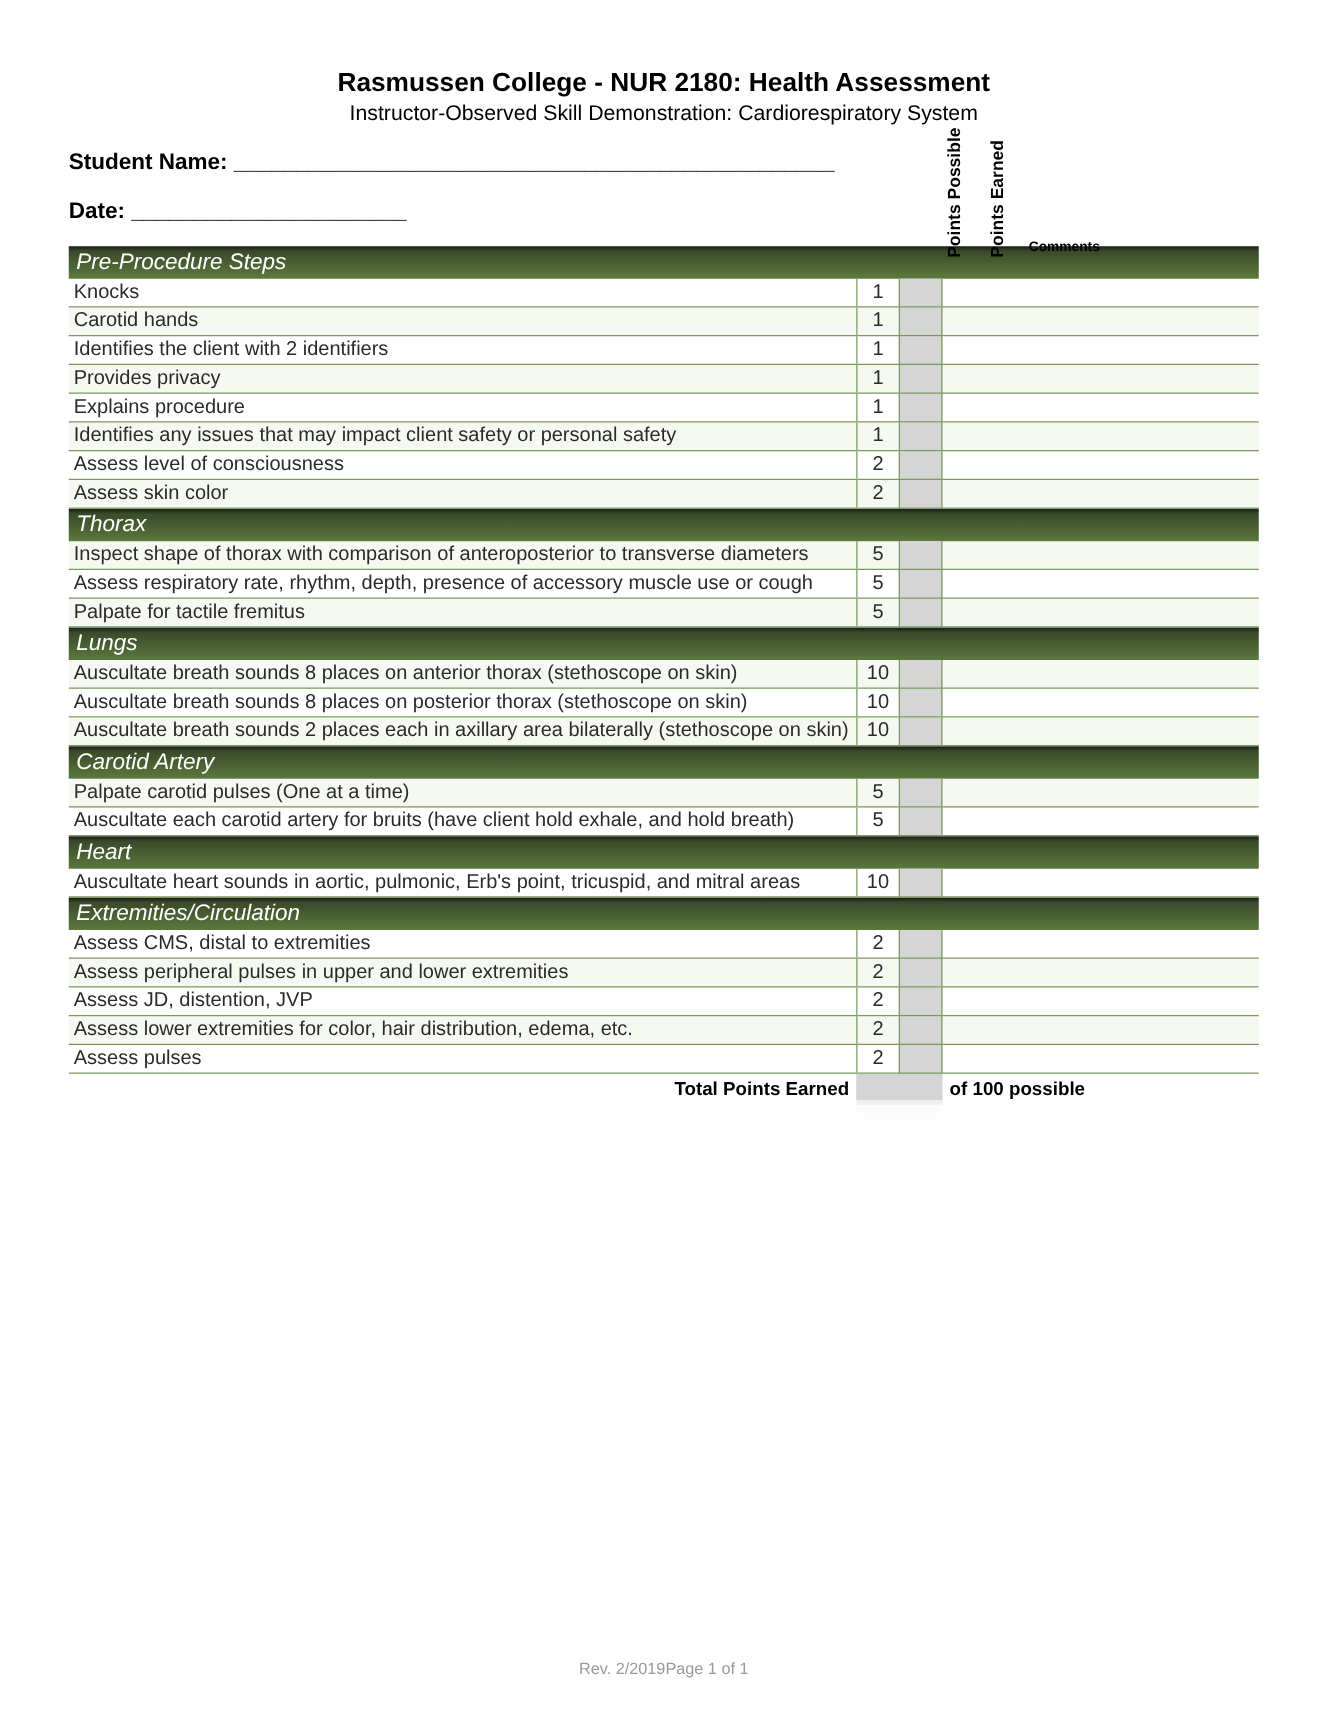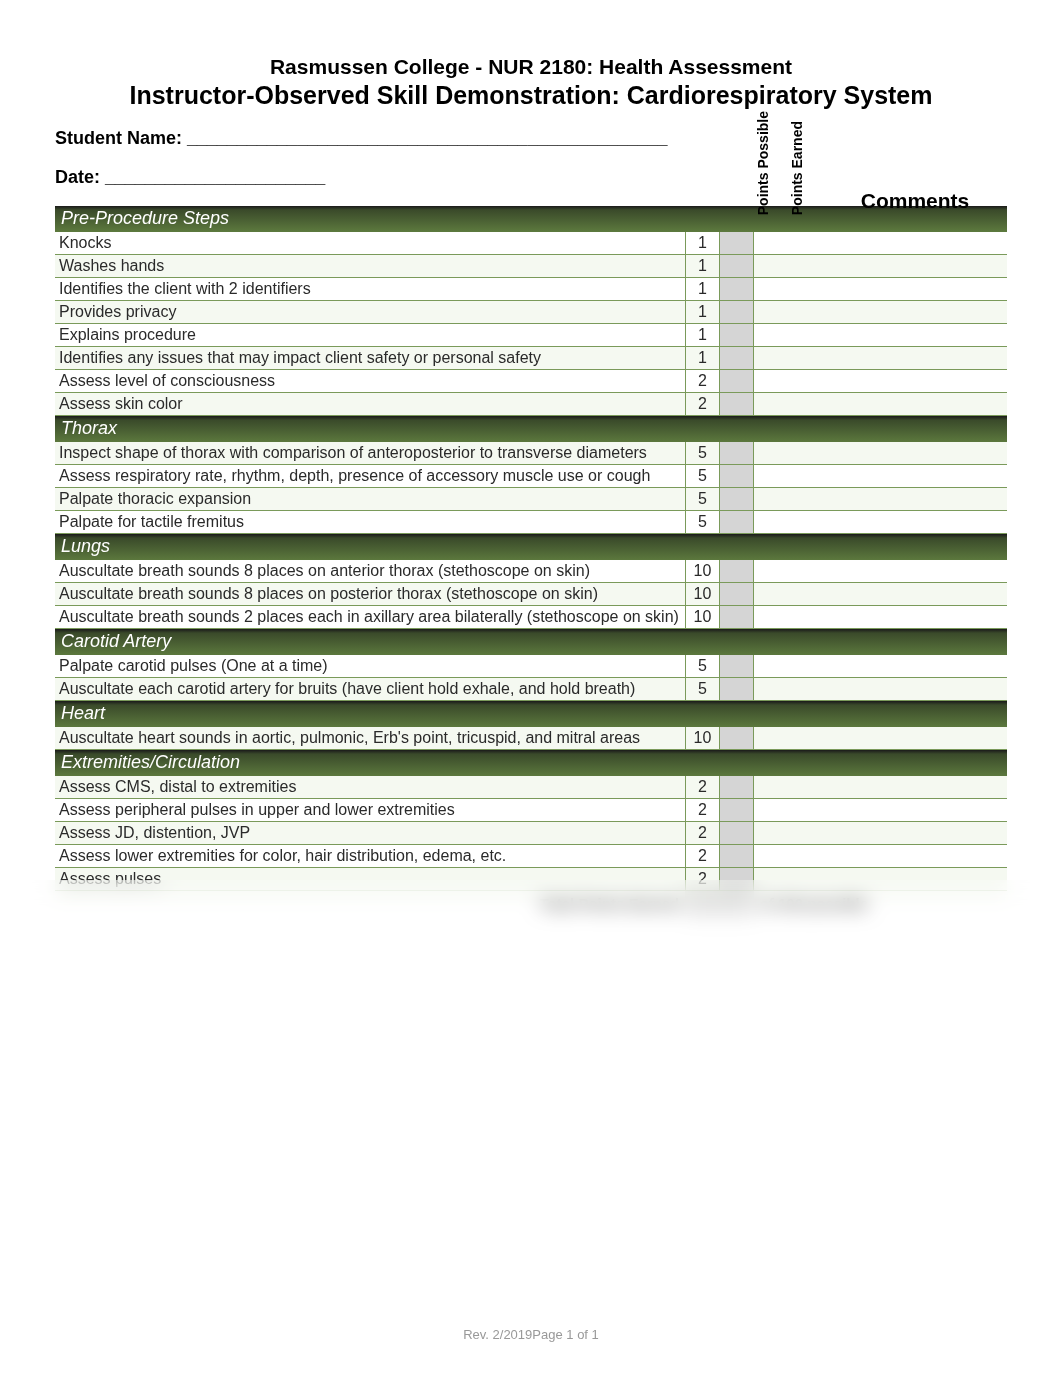--- a/index.html
+++ b/index.html
@@ -22,22 +22,22 @@
       text-align: center;
       margin-bottom: 18px;
     }
     .header-line1 {
       font-size: 21px;
       font-weight: bold;
       color: #000;
       margin-bottom: 2px;
     }
     .header-line2 {
-      font-size: 25px;
-      font-weight: bold;
+      font-size: 17px;
+      font-weight: normal;
       color: #000;
     }
     .form-fields {
       margin-bottom: 8px;
     }
     .form-line {
       font-size: 18px;
       font-weight: bold;
       margin-bottom: 18px;
     }
@@ -58,24 +58,24 @@
       font-weight: bold;
       text-align: left;
     }
     .vert-label.possible {
       width: 34px;
     }
     .vert-label.earned {
       width: 34px;
     }
     .comments-label {
-      font-size: 21px;
+      font-size: 11px;
       font-weight: bold;
       width: 184px;
-      text-align: center;
+      text-align: left;
       padding-bottom: 2px;
       align-self: flex-end;
     }
     table {
       width: 100%;
       border-collapse: collapse;
     }
     .section-header {
       background: linear-gradient(to bottom, #1a1a1a 0%, #3a4a2a 15%, #5d7a3e 100%);
       color: #fff;
@@ -177,21 +177,21 @@
           <tr class="section-header">
             <td colspan="4">Pre-Procedure Steps</td>
           </tr>
           <tr class="data-row">
             <td class="desc">Knocks</td>
             <td class="pts">1</td>
             <td class="earned"></td>
             <td class="comments"></td>
           </tr>
           <tr class="data-row">
-            <td class="desc">Washes hands</td>
+            <td class="desc">Carotid hands</td>
             <td class="pts">1</td>
             <td class="earned"></td>
             <td class="comments"></td>
           </tr>
           <tr class="data-row">
             <td class="desc">Identifies the client with 2 identifiers</td>
             <td class="pts">1</td>
             <td class="earned"></td>
             <td class="comments"></td>
           </tr>
@@ -229,26 +229,20 @@
             <td colspan="4">Thorax</td>
           </tr>
           <tr class="data-row">
             <td class="desc">Inspect shape of thorax with comparison of anteroposterior to transverse diameters</td>
             <td class="pts">5</td>
             <td class="earned"></td>
             <td class="comments"></td>
           </tr>
           <tr class="data-row">
             <td class="desc">Assess respiratory rate, rhythm, depth, presence of accessory muscle use or cough</td>
-            <td class="pts">5</td>
-            <td class="earned"></td>
-            <td class="comments"></td>
-          </tr>
-          <tr class="data-row">
-            <td class="desc">Palpate thoracic expansion</td>
             <td class="pts">5</td>
             <td class="earned"></td>
             <td class="comments"></td>
           </tr>
           <tr class="data-row">
             <td class="desc">Palpate for tactile fremitus</td>
             <td class="pts">5</td>
             <td class="earned"></td>
             <td class="comments"></td>
           </tr>

